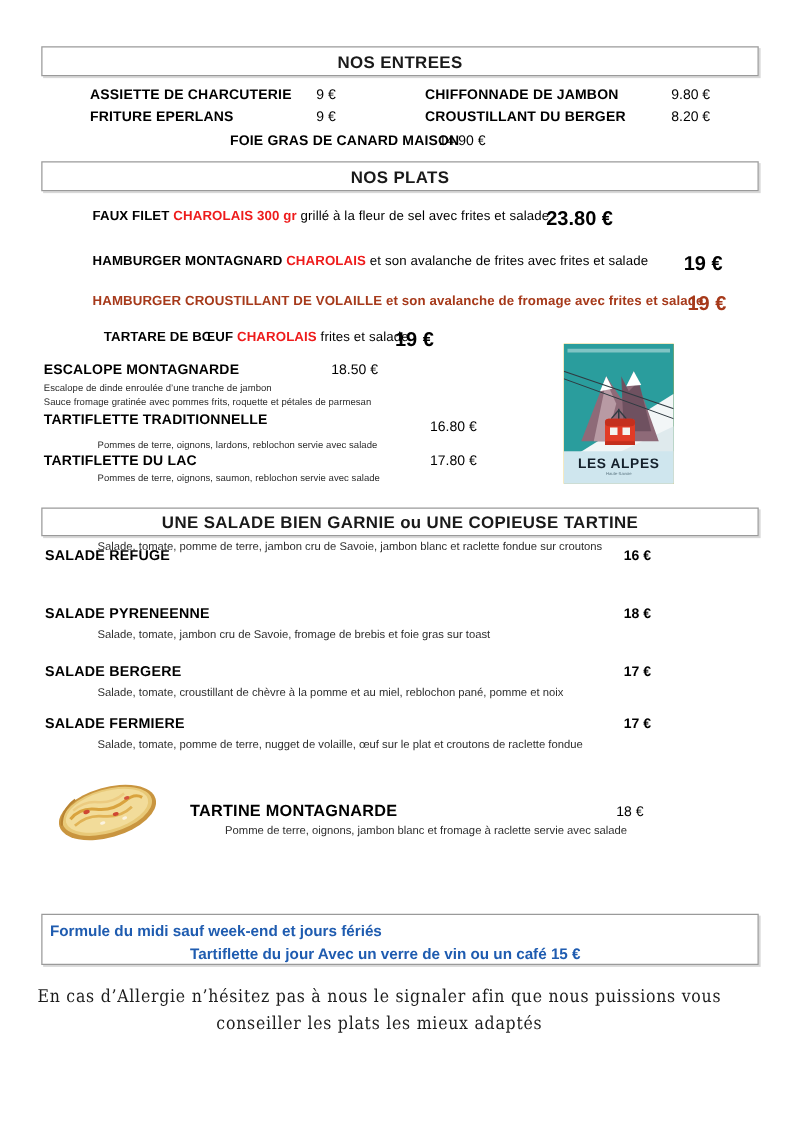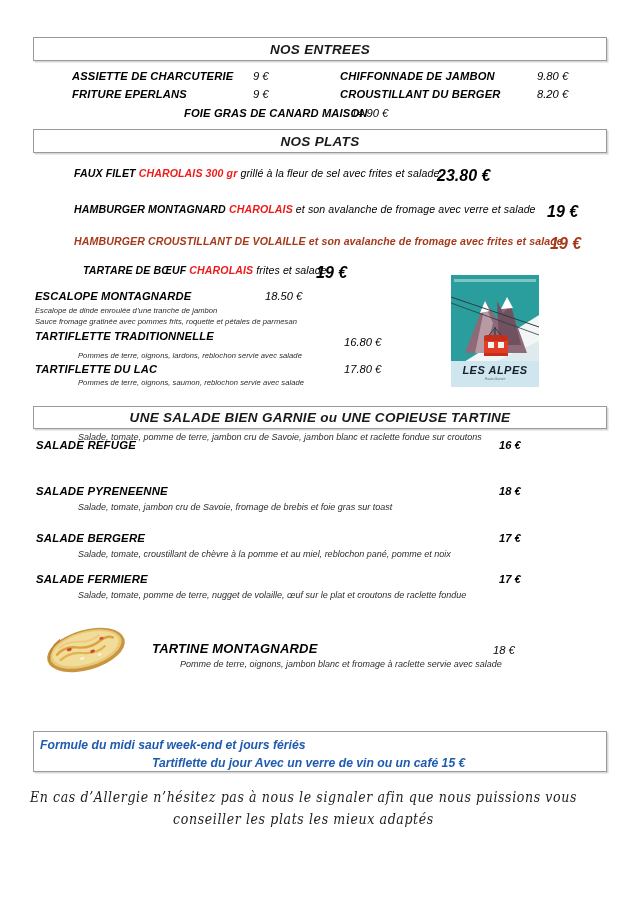--- a/index.html
+++ b/index.html
@@ -13,21 +13,20 @@
     position: relative;
     font-family: "Liberation Sans", sans-serif;
     color: #000000;
     overflow: hidden;
   }
   .page {
     position: absolute;
     left: 0; top: 0;
     width: 607px;
     height: 905px;
-    font-style: italic;
   }
 
   
   .section-box {
     position: absolute;
     box-sizing: border-box;
     border: 1px solid #9a9a9a;
     box-shadow: 1.5px 1.5px 0 #d8d8d8;
     background: #ffffff;
     display: flex;
@@ -162,21 +161,21 @@
   <div class="section-box" style="left:33px; top:129px; width:574px; height:24px;">
     <span class="section-title">NOS PLATS</span>
   </div>
 
   <div class="t dish-line" style="left:74px; top:168px;">
     <span>FAUX FILET </span><span class="accent-red">CHAROLAIS 300 gr</span><span class="reg"> grillé à la fleur de sel  avec  frites et salade</span>
   </div>
   <div class="t price" style="left:437px; top:168px;">23.80 €</div>
 
   <div class="t dish-line" style="left:74px; top:204px;">
-    <span>HAMBURGER  MONTAGNARD </span><span class="accent-red">CHAROLAIS</span><span class="reg">  et son avalanche de fromage avec verre et salade</span>
+    <span>HAMBURGER  MONTAGNARD </span><span class="accent-red">CHAROLAIS</span><span class="reg">  et son avalanche de frites avec frites et salade</span>
   </div>
   <div class="t price" style="left:547px; top:204px;">19 €</div>
 
   <div class="t dish-line accent-brown" style="left:74px; top:236px;">
     <span>HAMBURGER CROUSTILLANT DE VOLAILLE et son avalanche de fromage avec frites et salade</span>
   </div>
   <div class="t price accent-brown" style="left:550px; top:236px;">19 €</div>
 
   <div class="t dish-line" style="left:83px; top:265px;">
     <span>TARTARE DE BŒUF </span><span class="accent-red">CHAROLAIS</span><span class="reg">  frites et salade</span>

